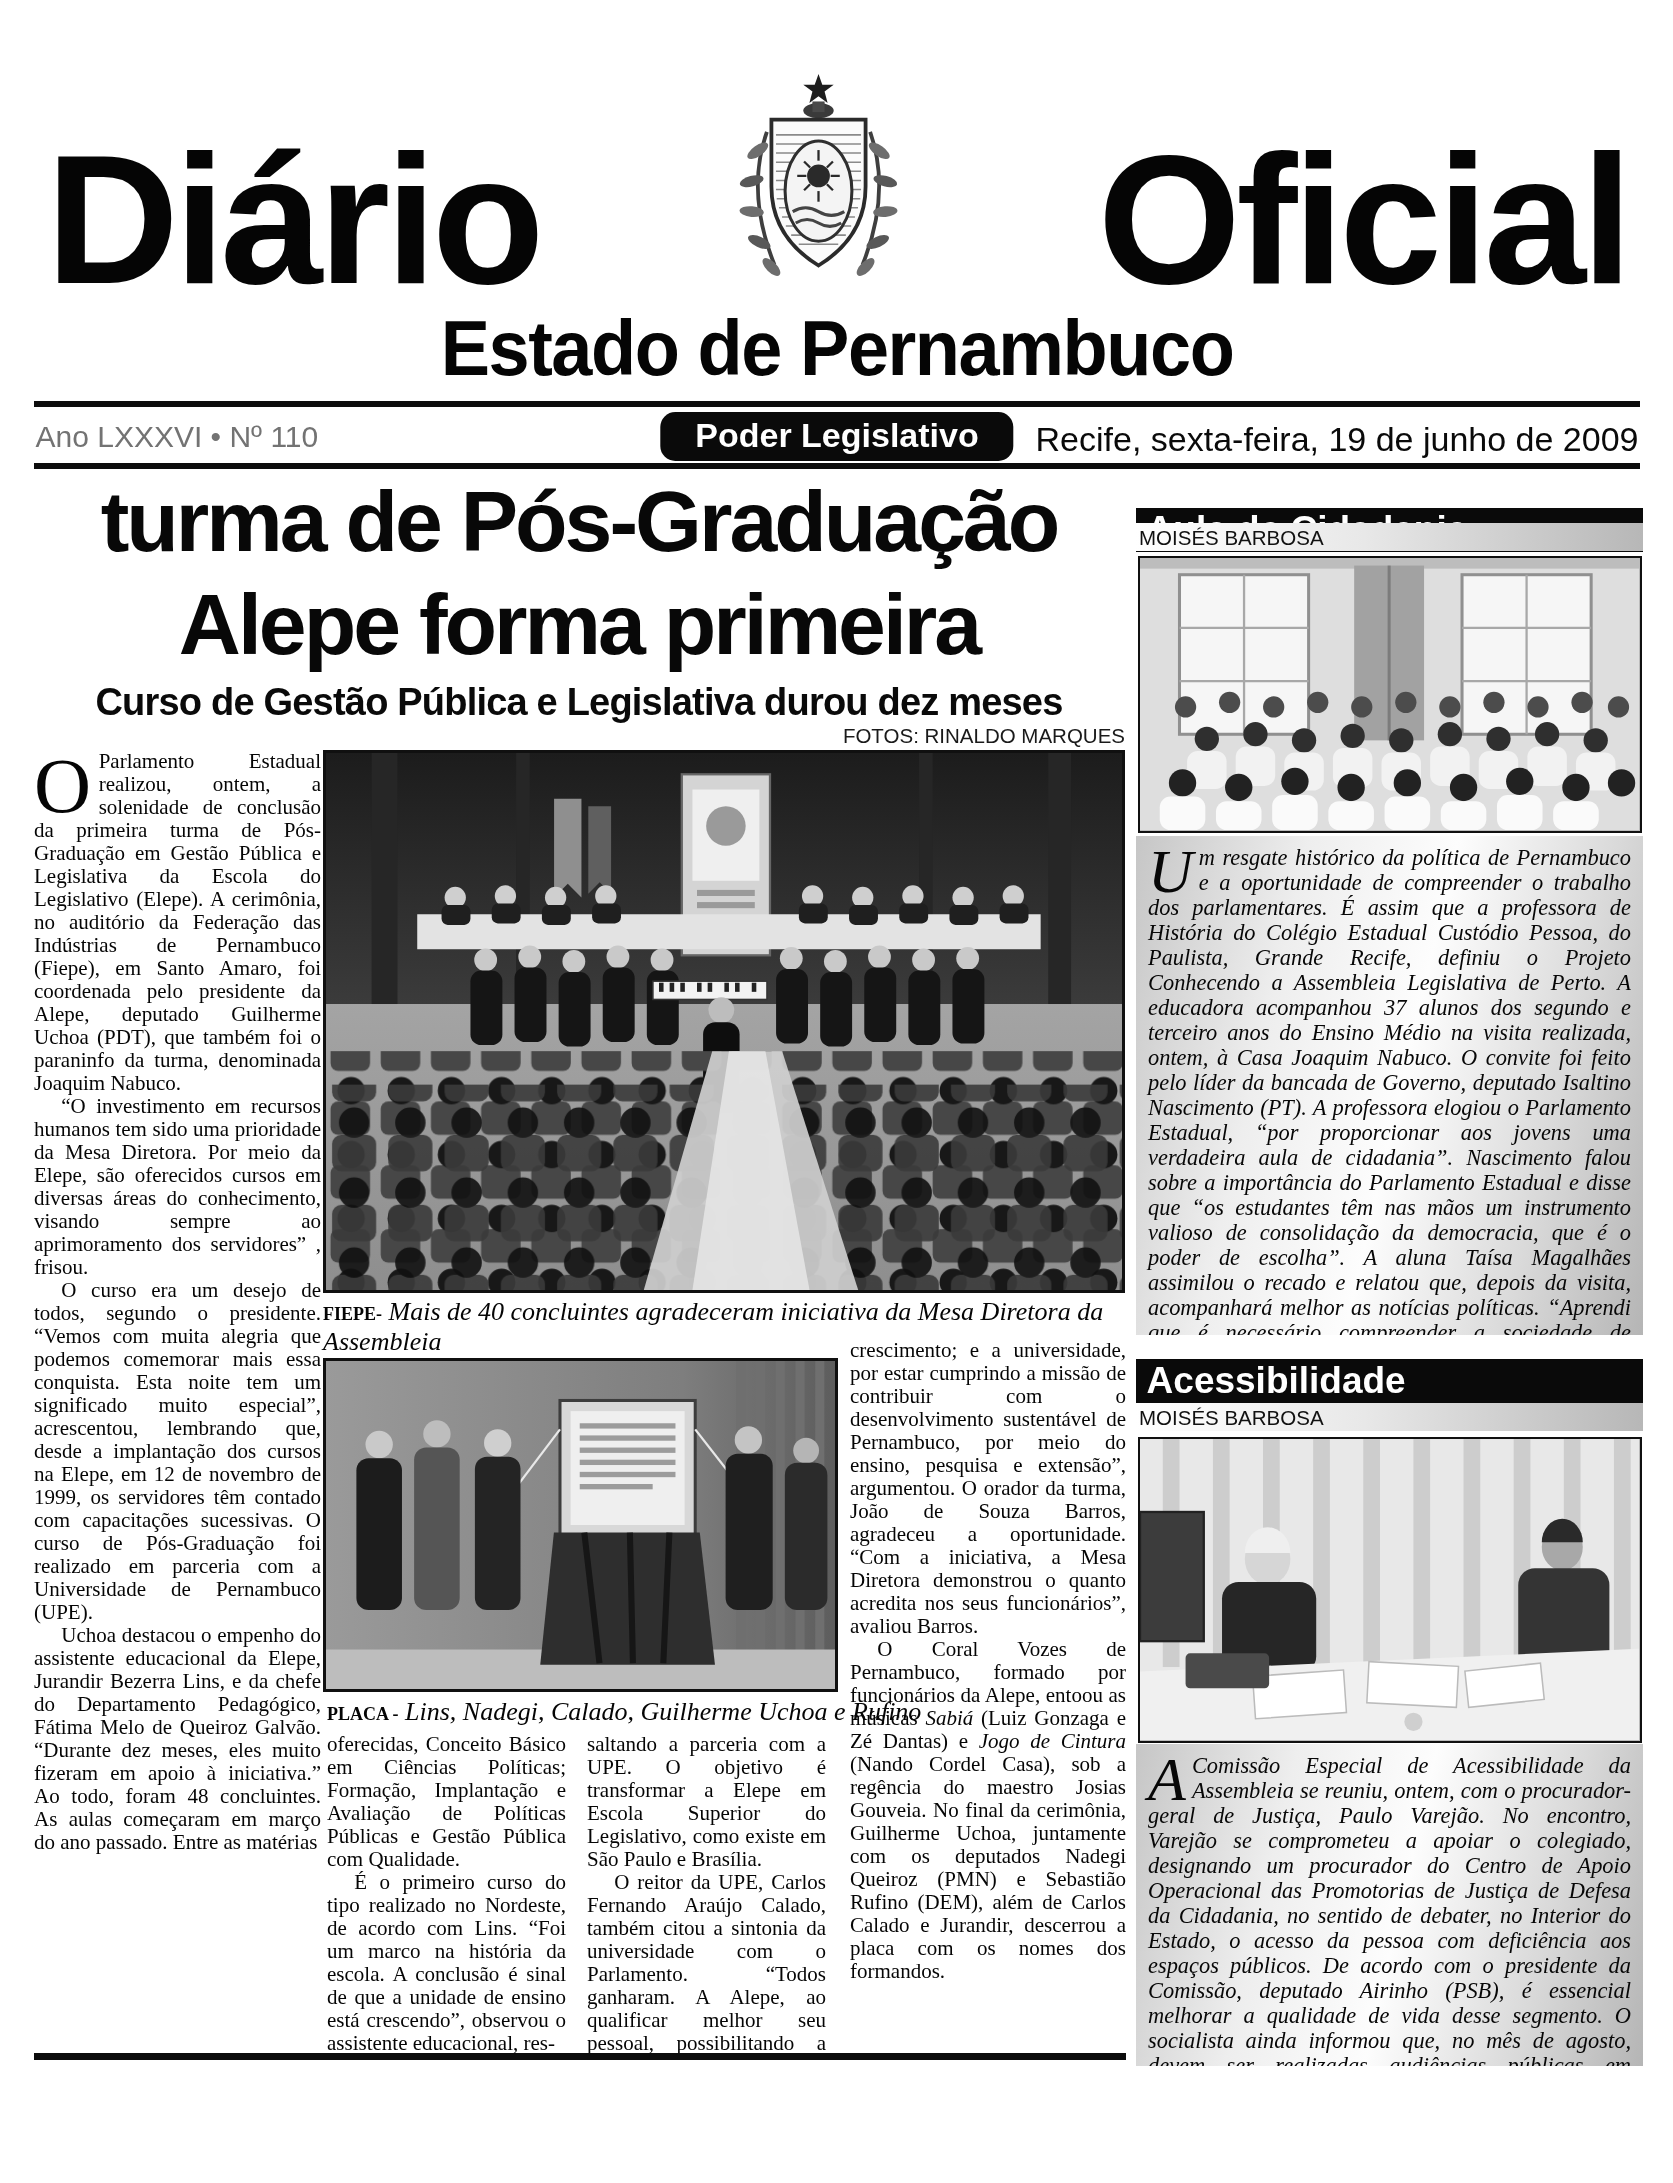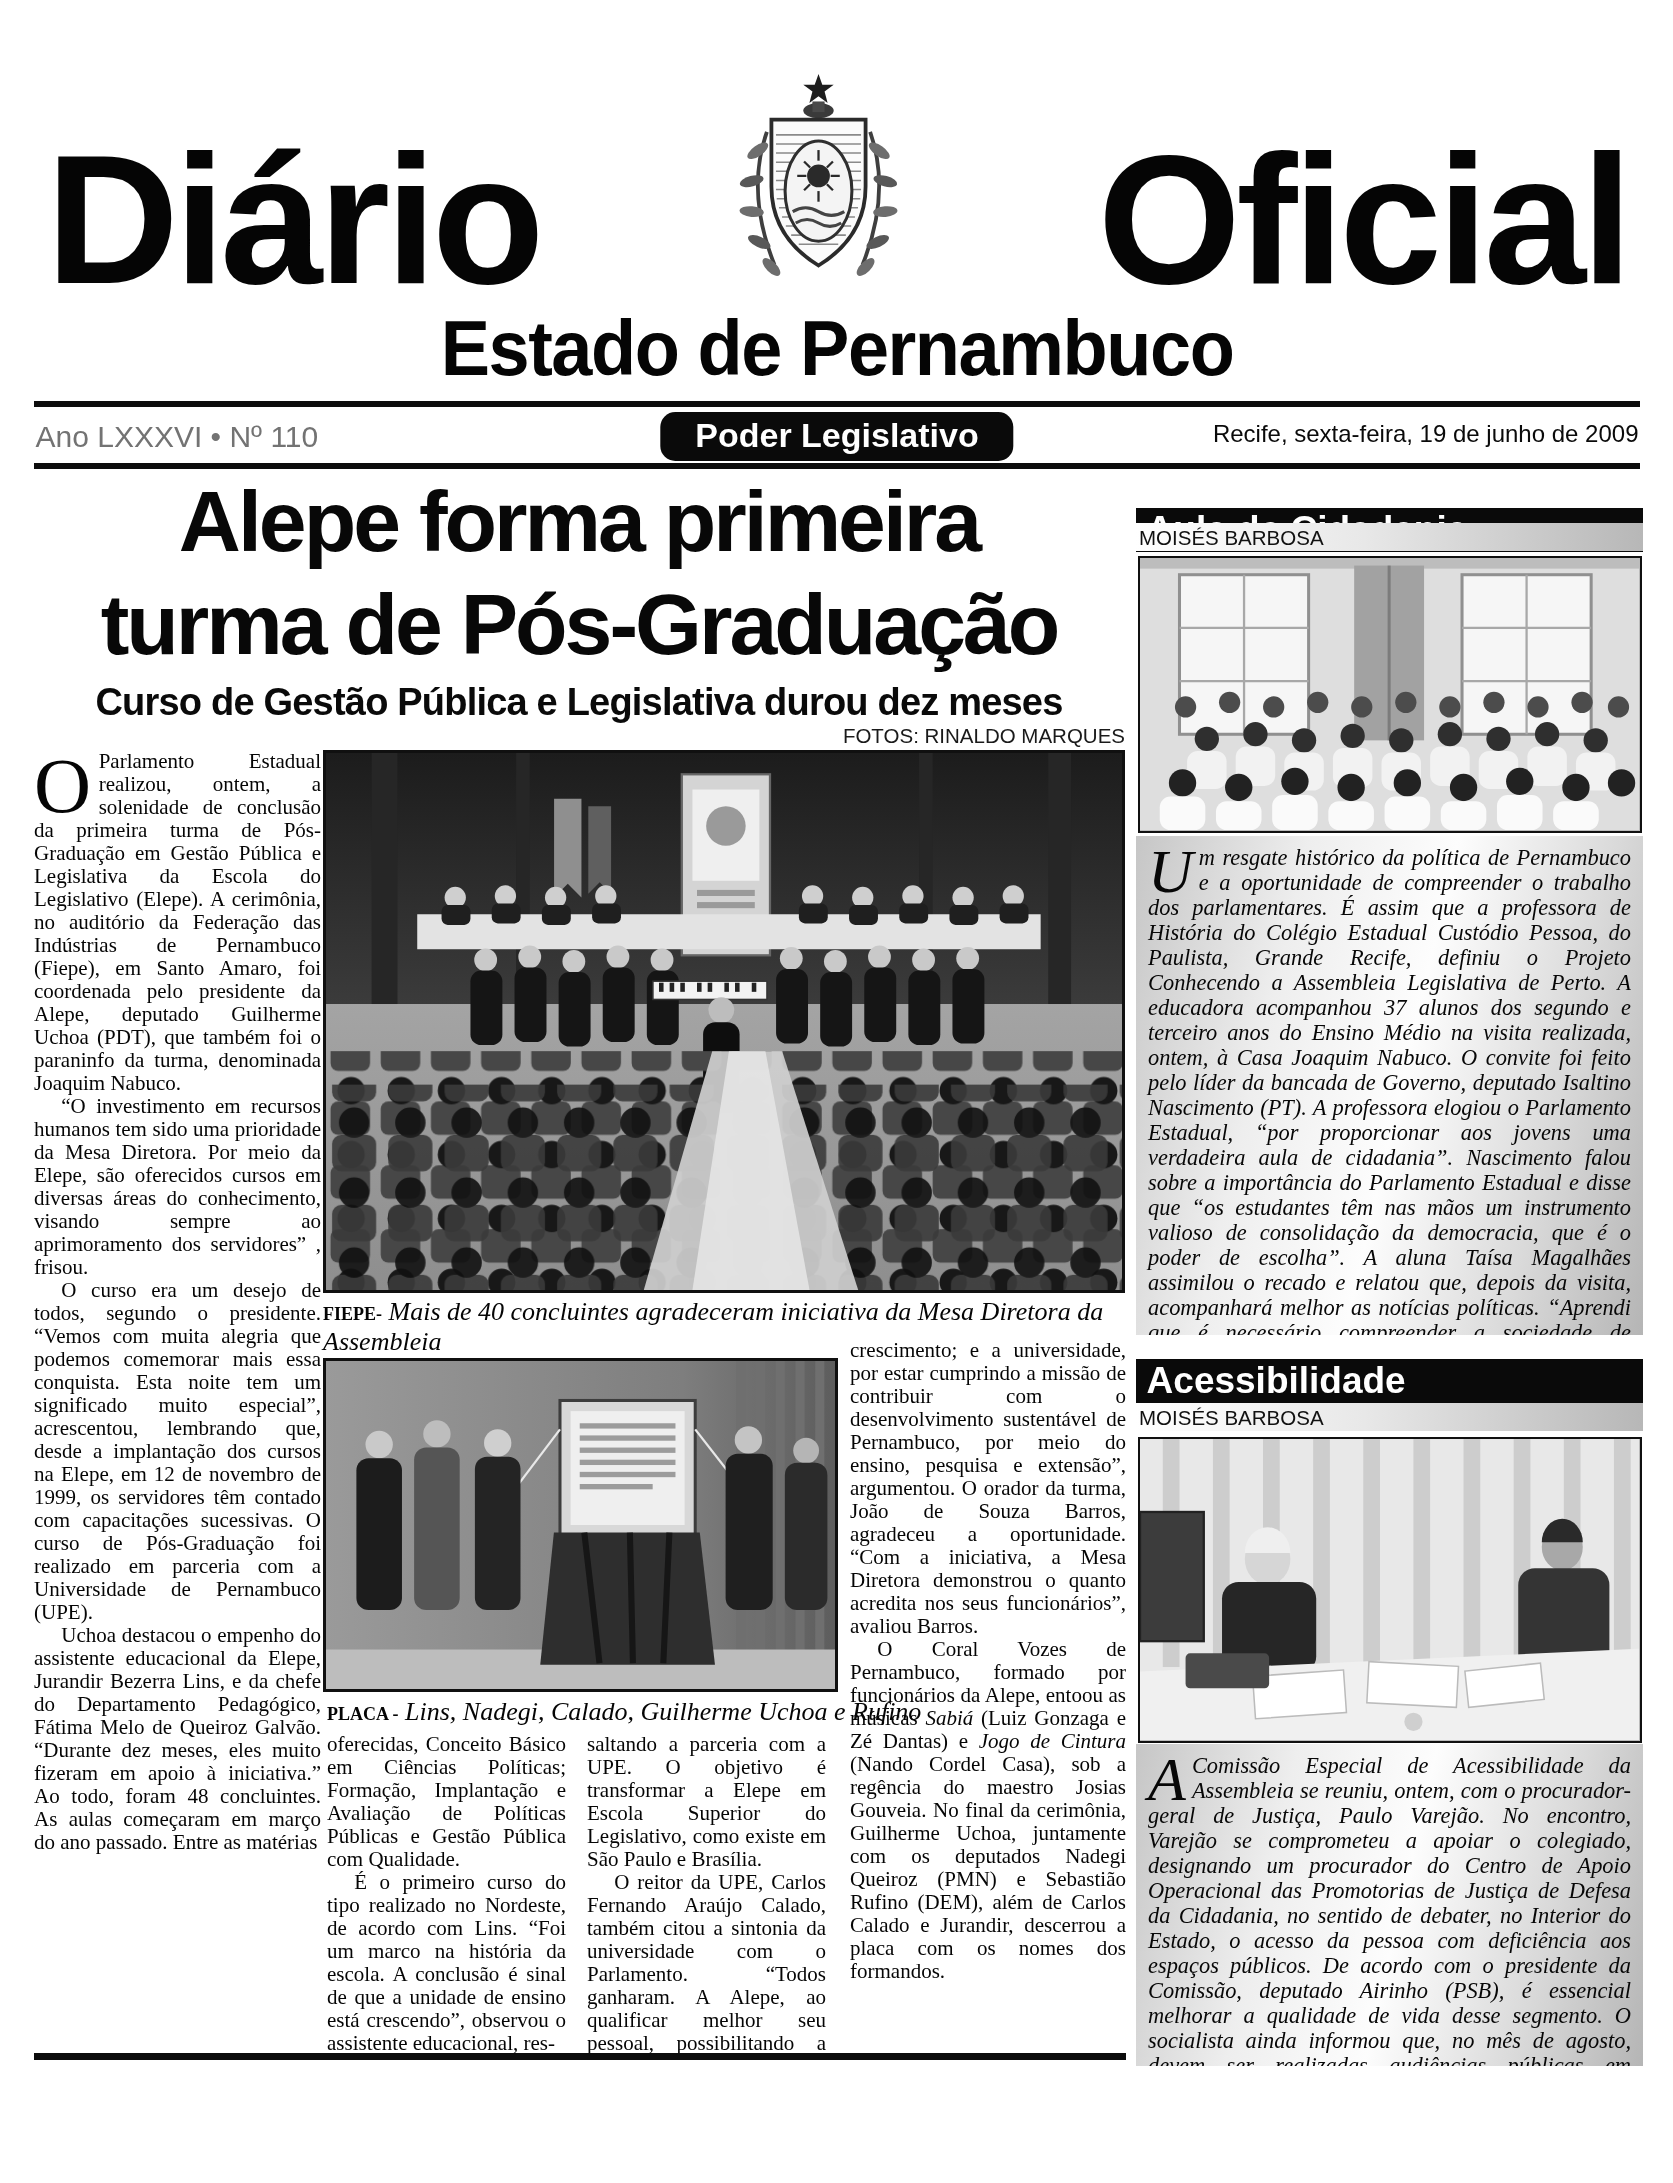--- a/index.html
+++ b/index.html
@@ -32,21 +32,21 @@
   .infobar{
     position:absolute;top:411px;left:34px;width:1606px;height:47px;
     font-family:"Liberation Sans",sans-serif;
   }
   .edition{position:absolute;left:1.5px;top:9px;font-size:30px;color:#737373;}
   .badge{
     position:absolute;left:50%;top:0.8px;transform:translateX(-50%);
     background:#0a0a0a;color:#fff;font-size:34px;font-weight:700;
     padding:3.8px 35px 6.8px;letter-spacing:0;white-space:nowrap;border-radius:15px;
   }
-  .dateline{position:absolute;right:1.5px;top:9px;font-size:24px;color:#0a0a0a;}
+  .dateline{position:absolute;right:1.5px;top:9px;font-size:34px;color:#0a0a0a;}
   
   .headline{
     position:absolute;left:30px;top:470px;width:1098px;text-align:center;
     font-family:"Liberation Sans",sans-serif;font-weight:700;
     font-size:86px;line-height:1.2;letter-spacing:-3px;color:#080808;
   }
   .deck{
     position:absolute;left:30px;top:681px;width:1098px;text-align:center;
     font-family:"Liberation Sans",sans-serif;font-weight:700;
     font-size:38px;letter-spacing:-0.8px;color:#0a0a0a;white-space:nowrap;
@@ -181,22 +181,22 @@
 
   <div class="rule rule-a"></div>
   <div class="infobar">
     <div class="edition">Ano LXXXVI • Nº 110</div>
     <div class="badge">Poder Legislativo</div>
     <div class="dateline">Recife, sexta-feira, 19 de junho de 2009</div>
   </div>
   <div class="rule rule-b"></div>
 
   <div class="headline">
+    <div>turma de Pós-Graduação</div>
     <div>Alepe forma primeira</div>
-    <div>turma de Pós-Graduação</div>
   </div>
   <div class="deck">Curso de Gestão Pública e Legislativa durou dez meses</div>
   <div class="photos-credit">FOTOS: RINALDO MARQUES</div>
 
   <div class="photo photo1">
     <svg width="796" height="537" viewBox="0 0 1047 706" preserveAspectRatio="none">
       <defs>
         <linearGradient id="stageBack" x1="0" y1="0" x2="0" y2="1">
           <stop offset="0" stop-color="#1c1c1c"></stop>
             <stop offset="1" stop-color="#3b3b3b"></stop>

